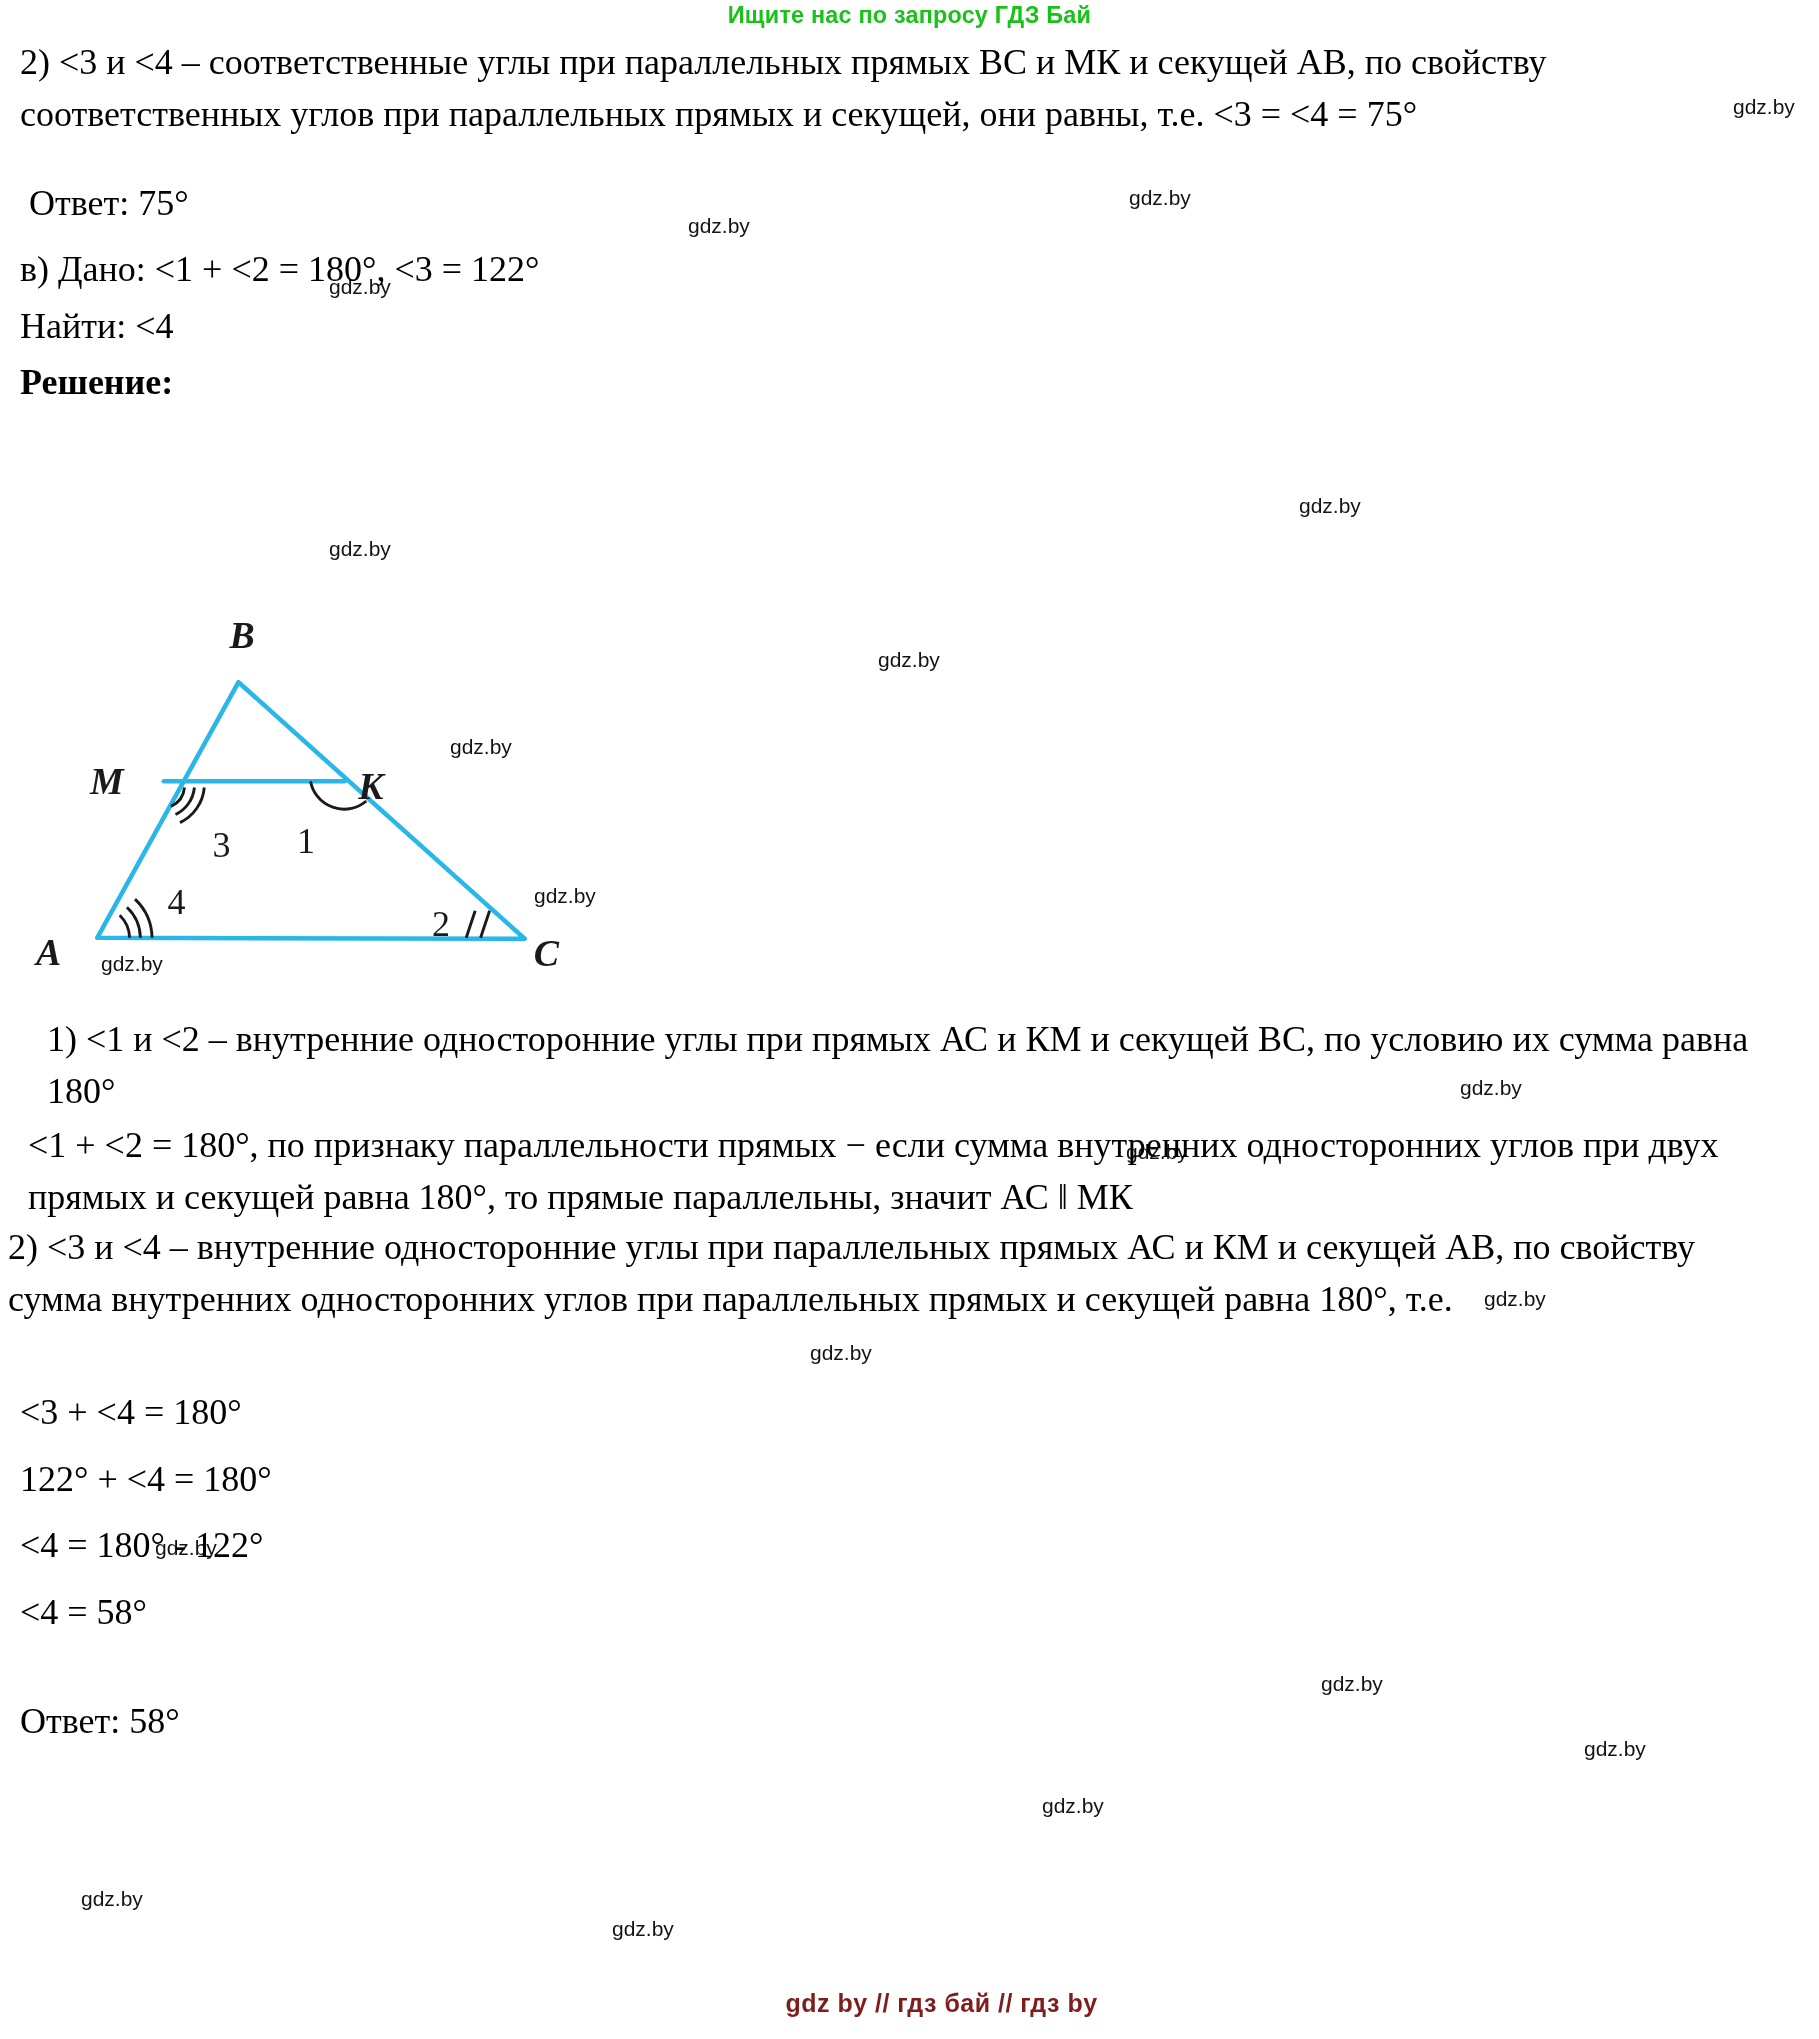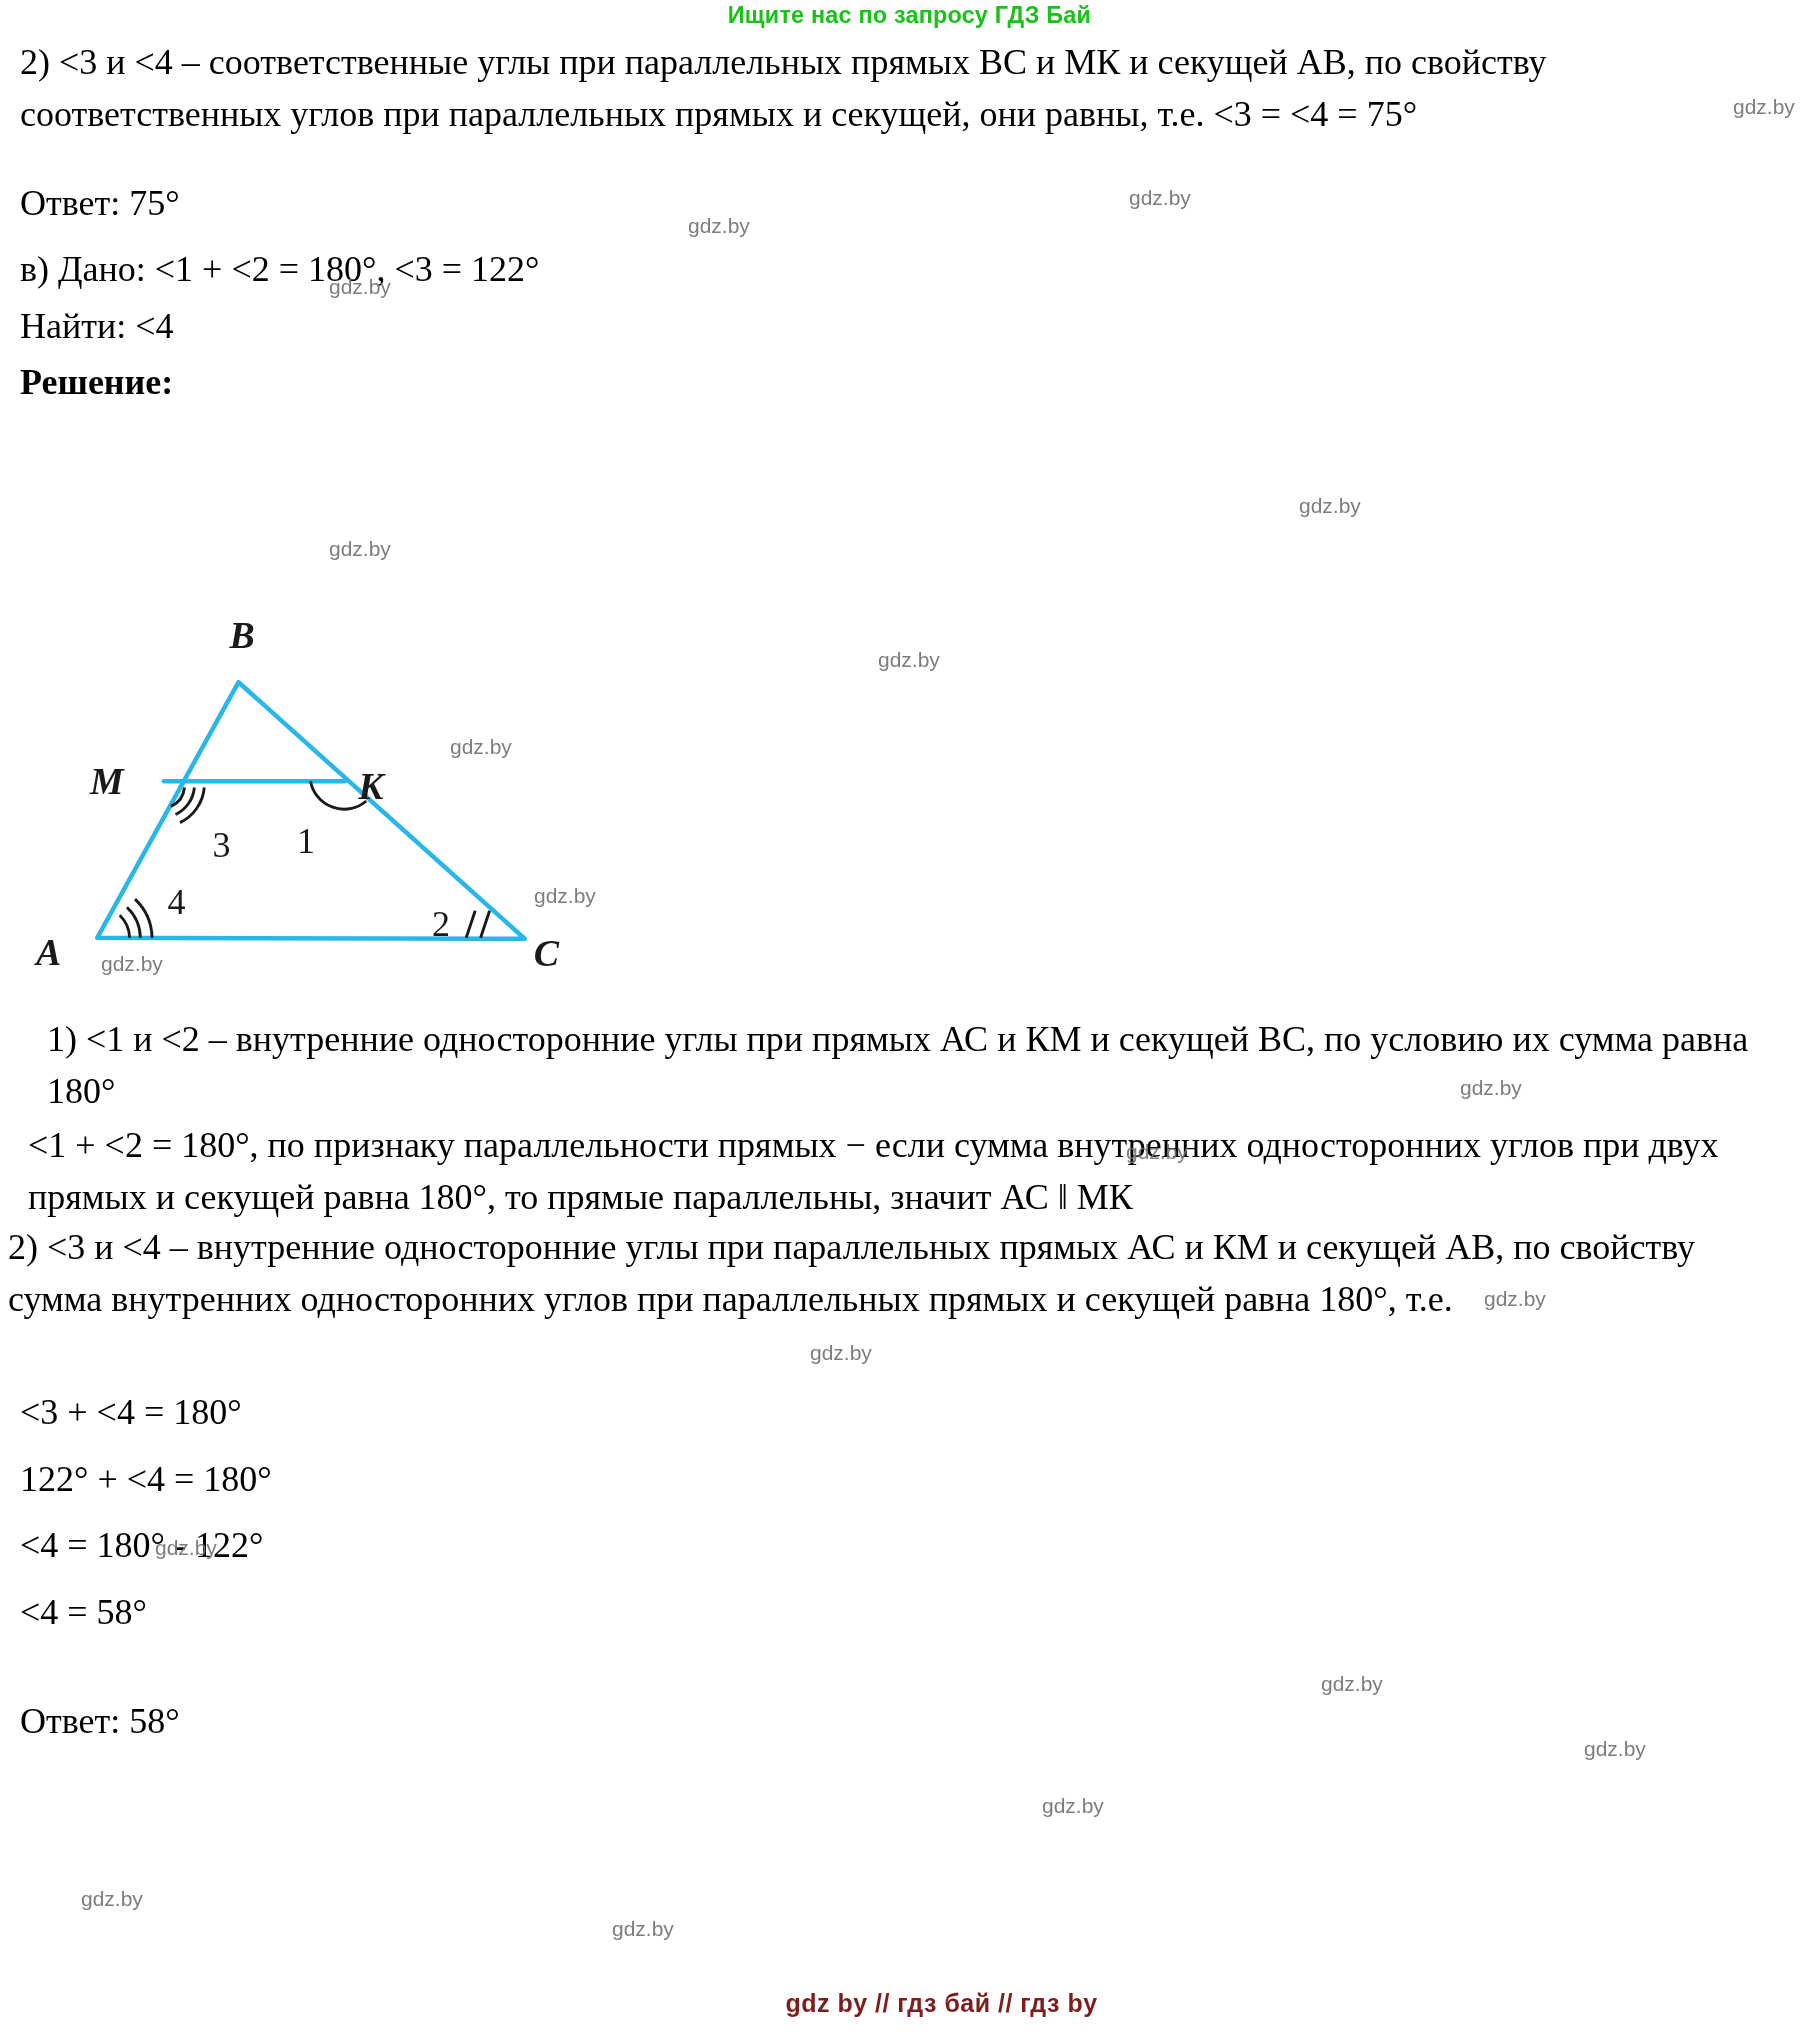--- a/index.html
+++ b/index.html
@@ -34,40 +34,40 @@
   .para {
     position: absolute;
     font-family: "Liberation Serif", "DejaVu Serif", serif;
     font-size: 36px;
     line-height: 52px;
     color: #000000;
     white-space: pre-wrap;
   }
 
   .p-2a      { left: 20px; top: 36px;  width: 1764px; }
-  .p-otvet75 { left: 20px; top: 177px; text-align: center; }
+  .p-otvet75 { left: 29px; top: 177px; text-align: center; }
   .p-dano    { left: 20px; top: 243px; }
   .p-nayti   { left: 20px; top: 300px; }
   .p-reshenie{ left: 20px; top: 356px; font-weight: bold; }
 
   .p-step1   { left: 20px; top: 1013px; width: 1764px; margin-left: 27px; }
   .p-step1b  { left: 20px; top: 1119px; width: 1764px; margin-left: 8px; }
   .p-step2   { left: 8px; top: 1221px; width: 1764px; }
   .p-eq1     { left: 20px; top: 1386px; }
   .p-eq2     { left: 20px; top: 1453px; }
   .p-eq3     { left: 20px; top: 1519px; }
   .p-eq4     { left: 20px; top: 1586px; }
   .p-otvet58 { left: 20px; top: 1651px; margin-top: 44px; }
 
   
   .wm {
     position: absolute;
     font-family: "Liberation Sans", sans-serif;
     font-size: 21px;
-    color: #737373;
+    color: #000000;
     white-space: nowrap;
     opacity: 0.92;
   }
 
   
   .figure {
     position: absolute;
     left: 0px;
     top: 594px;
     width: 630px;

